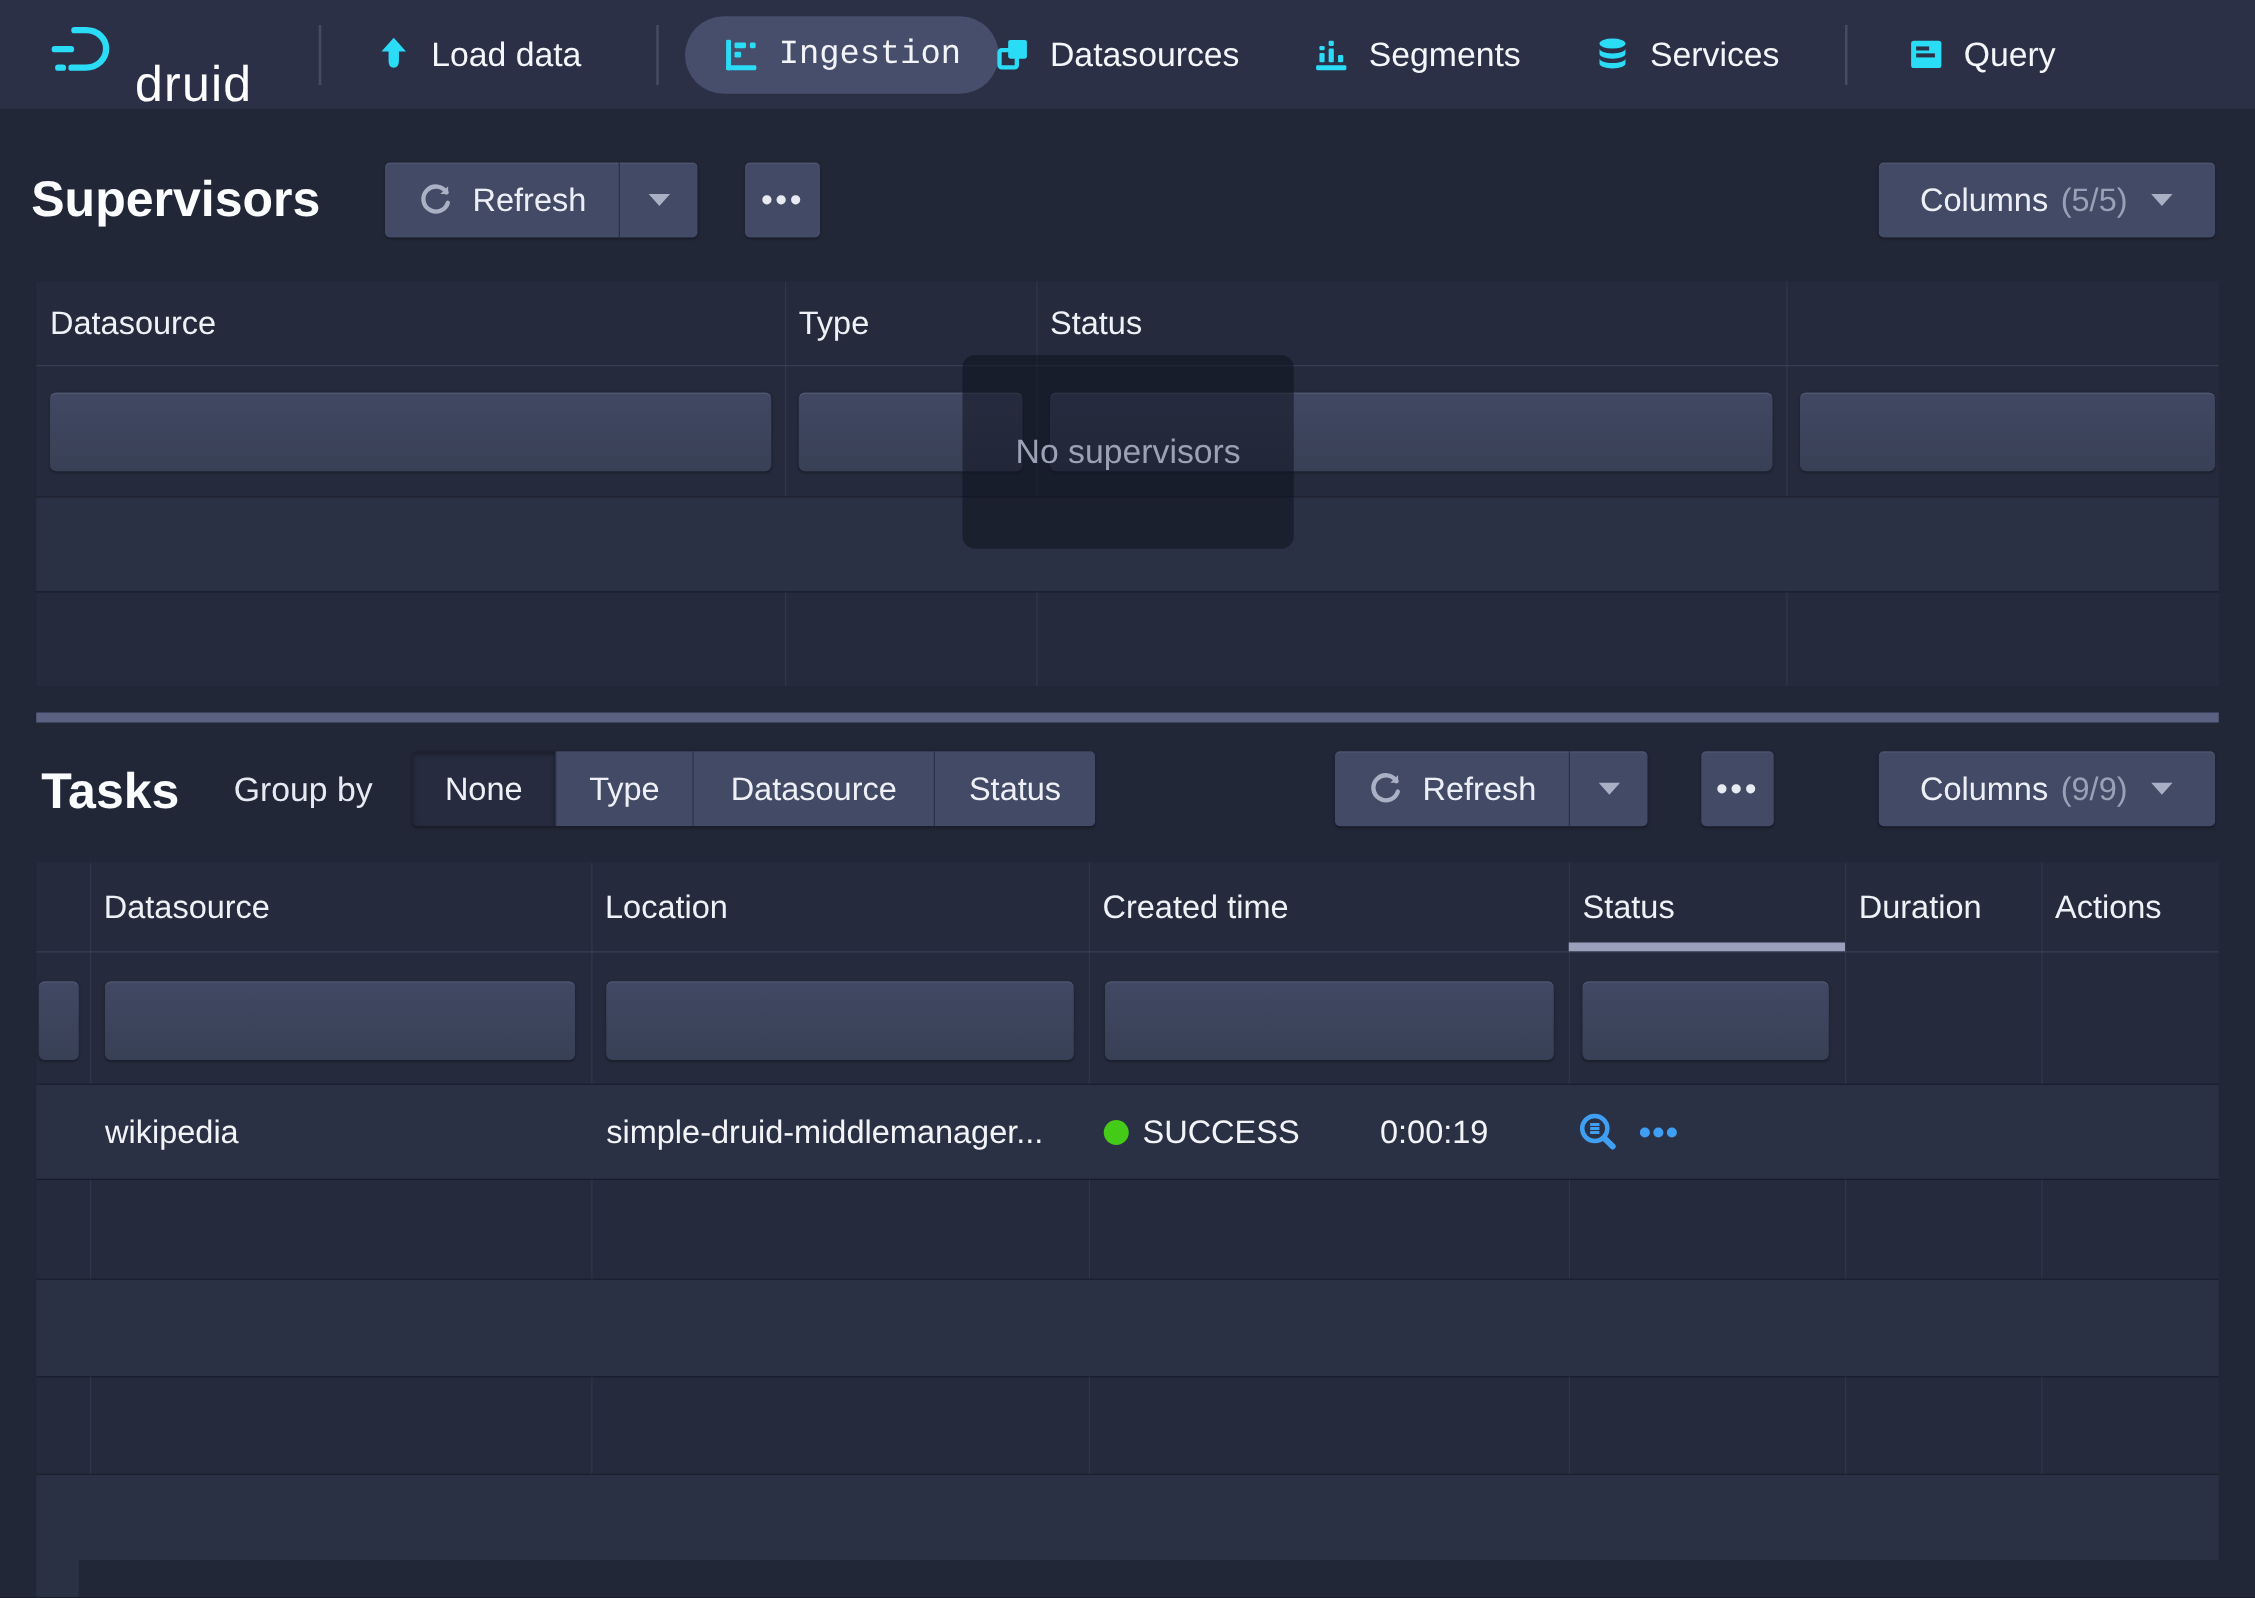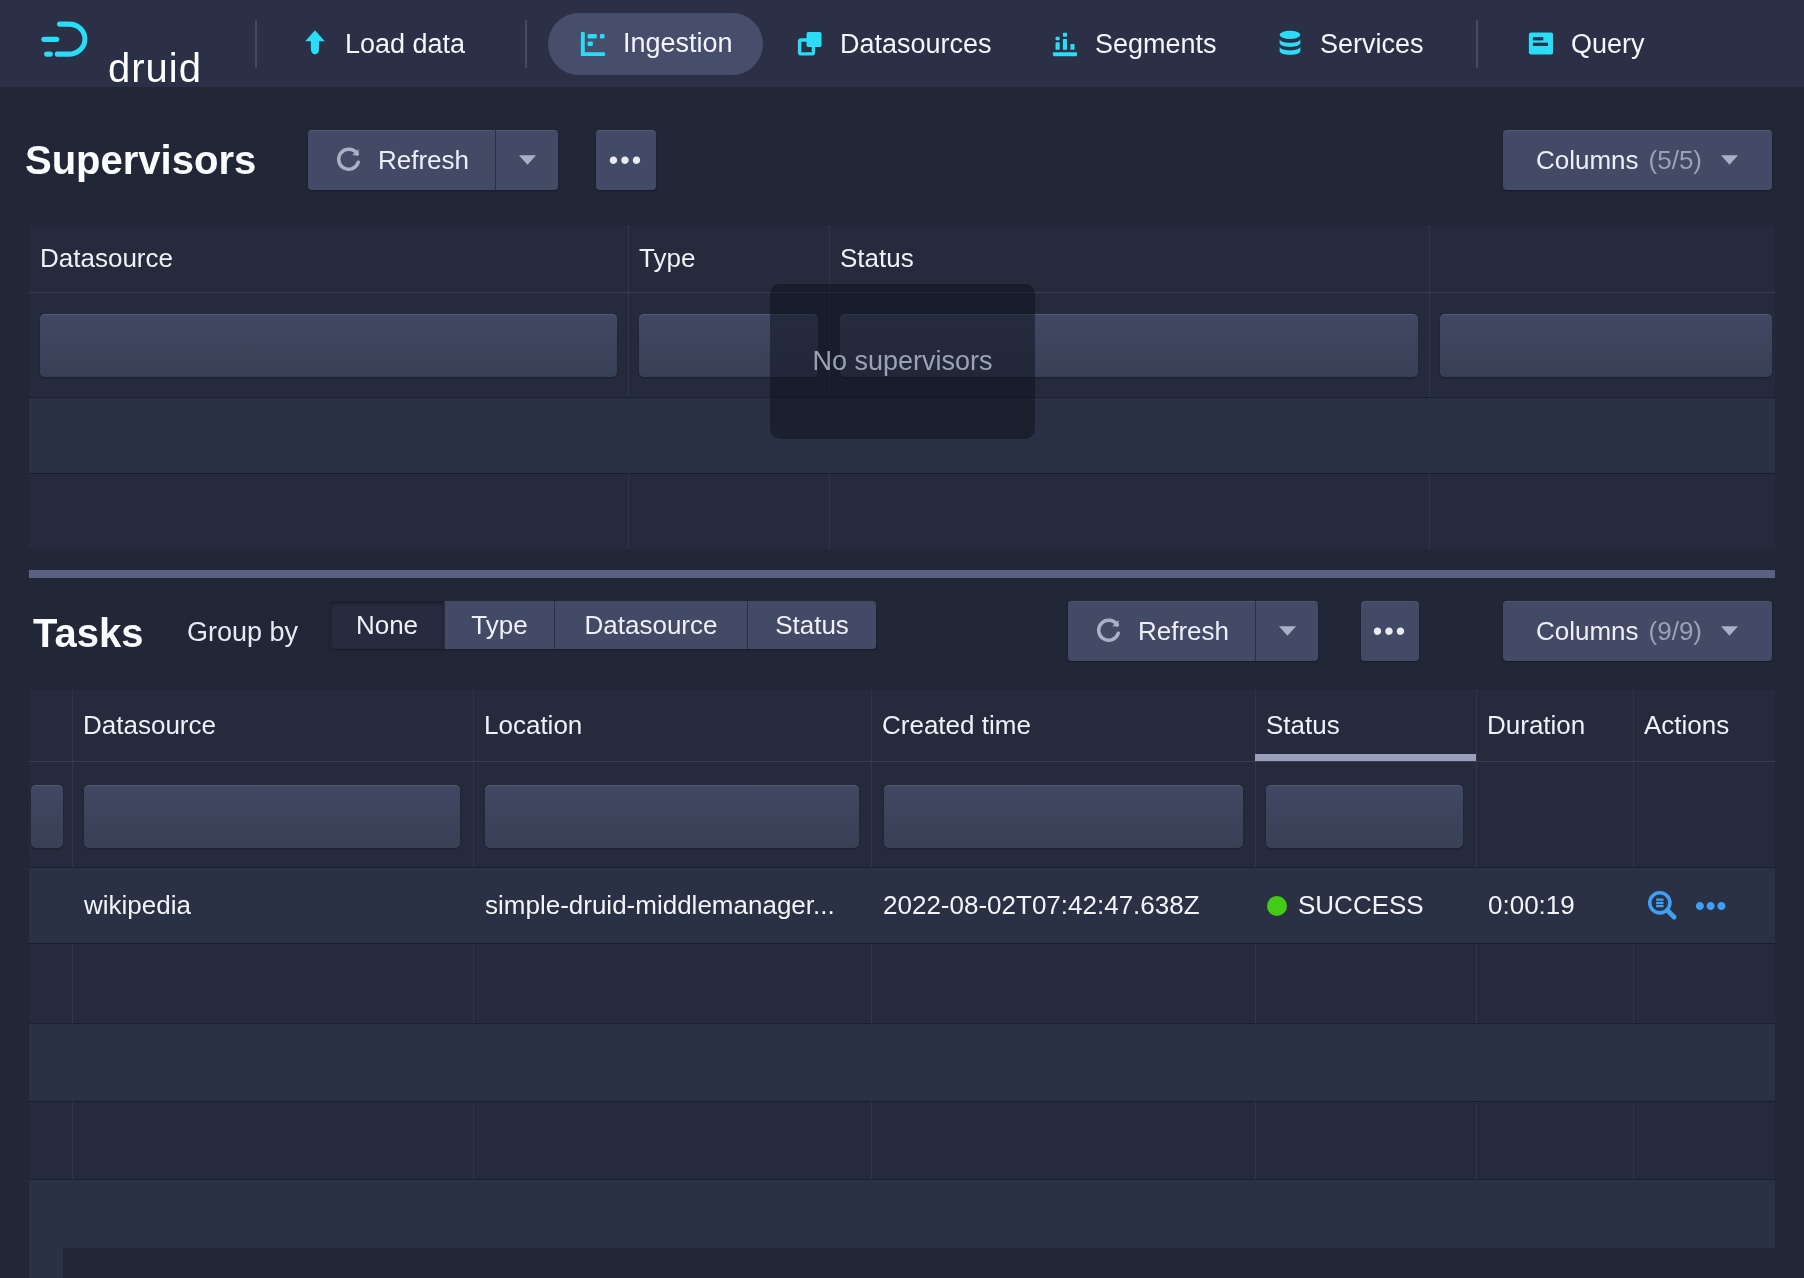--- a/index.html
+++ b/index.html
@@ -17,21 +17,21 @@
   .brand{ left:38px; display:flex; align-items:center; gap:14px; }
   .brand-text{ font-size:40px; color:#ffffff; letter-spacing:1px;margin-top:48px; }
   .nav-divider{ width:2px; height:48px; background:#454b63; }
   .nd1{ left:255px; } .nd2{ left:525px; } .nd3{ left:1476px; }
   .nav-item{ display:flex; align-items:center; gap:15px; font-size:27px;
     color:#f4f6fa; cursor:pointer; }
   .ni-load{ left:300px; } .ni-datasources{ left:795px; }
   .ni-segments{ left:1050px; } .ni-services{ left:1275px; } .ni-query{ left:1526px; }
   .nav-pill{ left:548px; height:62px; padding:0 30px; border-radius:31px;
     background:var(--pill,#474e6b); display:flex; align-items:center; gap:15px;
-    font-size:27px; cursor:pointer; }
+    font-size:27px; cursor:pointer;font-family:Liberation Mono, monospace; }
   .icon{ display:inline-flex; align-items:center; justify-content:center; }
   
   .sec-title{ position:absolute; font-size:40px; font-weight:600; color:#fbfcfe; }
   .btn{ position:absolute; height:60px; background:var(--button,#434a66);
     border-radius:4px; display:flex; align-items:center; justify-content:center;
     font-size:26px; color:#eceff5; cursor:pointer;
     box-shadow:inset 0 1px 0 rgba(255,255,255,.08), 0 1px 2px rgba(0,0,0,.35); }
   .split{ display:flex; padding:0; }
   .split .main{ display:flex; align-items:center; gap:14px; padding:0 26px;
     height:100%; }
@@ -64,21 +64,21 @@
   .action-dots{ color:var(--blue,#3f9ff3); font-weight:bold; font-size:28px;
     letter-spacing:1px; margin-left:14px; cursor:pointer; }
   .empty-overlay{ position:absolute; left:770px; top:284px; width:265px; height:155px;
     background:rgba(13,17,28,0.52); border-radius:10px; z-index:5;
     display:flex; align-items:center; justify-content:center;
     font-size:27px; color:#9aa2b4; }
   .splitter{ position:absolute; left:29px; top:570px; width:1746px; height:8px;
     background:var(--splitter,#5b6181); cursor:row-resize; }
   .group-label{ position:absolute; left:187px; top:617px; font-size:27px;
     color:#e6eaf2; }
-  .btn-group{ position:absolute; left:330px; top:601px; height:48px; display:flex;
+  .btn-group{ position:absolute; left:330px; top:601px; height:60px; display:flex;
     border-radius:4px; overflow:hidden;
     box-shadow:inset 0 1px 0 rgba(255,255,255,.08), 0 1px 2px rgba(0,0,0,.35); }
   .btn-group .gbtn{ height:100%; display:flex; align-items:center; justify-content:center;
     font-size:26px; color:#eef0f6; background:var(--button,#434a66);
     border-right:1px solid #2b3047; cursor:pointer; }
   .btn-group .gbtn:last-child{ border-right:none; }
   .btn-group .gbtn.pressed{ background:var(--pressed,#262b3f);
     box-shadow:inset 0 2px 4px rgba(0,0,0,.4); }
   .gutter-nub{ position:absolute; left:29px; top:1248px; width:34px; height:30px;
     background:var(--stripe,#2b3144); }
@@ -298,21 +298,20 @@
       <div class="filter-box" style="left:55px;   top:23px; width:376px;"></div>
       <div class="filter-box" style="left:456px;  top:23px; width:374px;"></div>
       <div class="filter-box" style="left:855px;  top:23px; width:359px;"></div>
       <div class="filter-box" style="left:1237px; top:23px; width:197px;"></div>
     </div>
 
     <div class="row light" style="height:76px;">
       <div class="cell" style="width:43px;"></div>
       <div class="cell" style="width:401px;">wikipedia</div>
       <div class="cell" style="width:398px;">simple-druid-middlemanager...</div>
-      <div class="cell" style="width:384px;">2022-08-02T07:42:47.638Z</div>
       <div class="cell" style="width:221px;">
         <span class="status-dot"></span>
         <span>SUCCESS</span>
       </div>
       <div class="cell" style="width:157px;">0:00:19</div>
       <div class="cell" style="width:142px;">
         <span class="icon">
           <svg width="36" height="36" viewBox="0 0 34 34" fill="none">
             <circle cx="14" cy="14" r="9.5" stroke="var(--blue,#3f9ff3)" stroke-width="3.4"></circle>
             <path d="M10.5 11h7M10.5 14h7M10.5 17h7" stroke="var(--blue,#3f9ff3)" stroke-width="2.2"></path>

